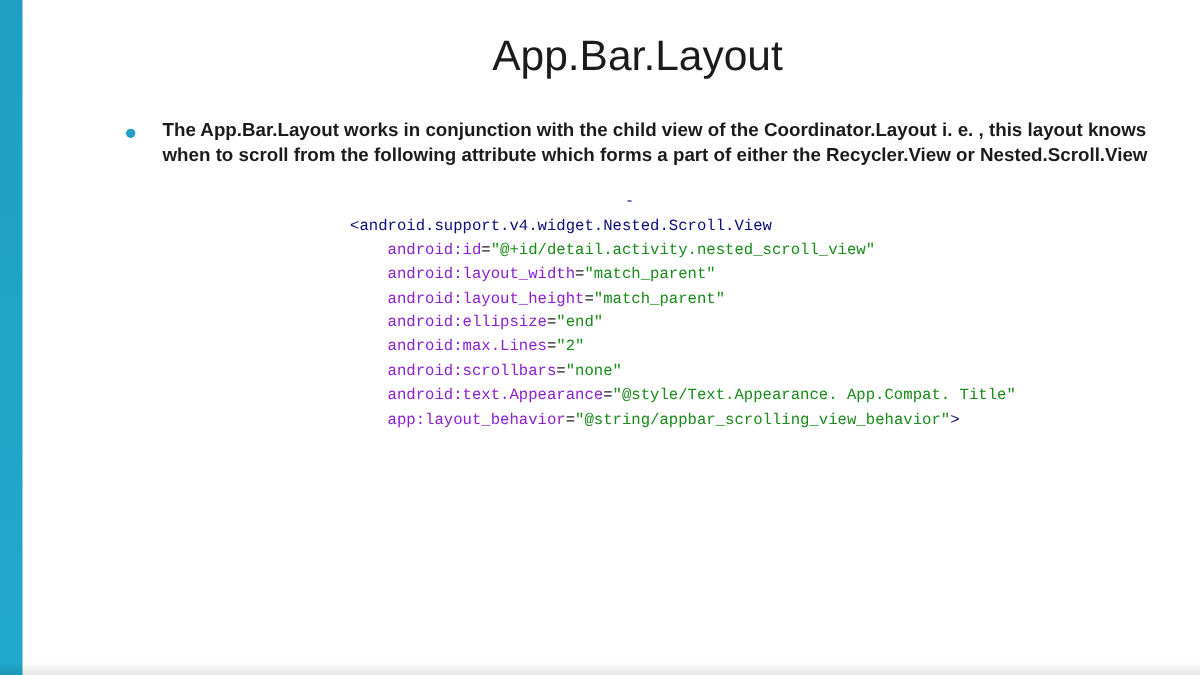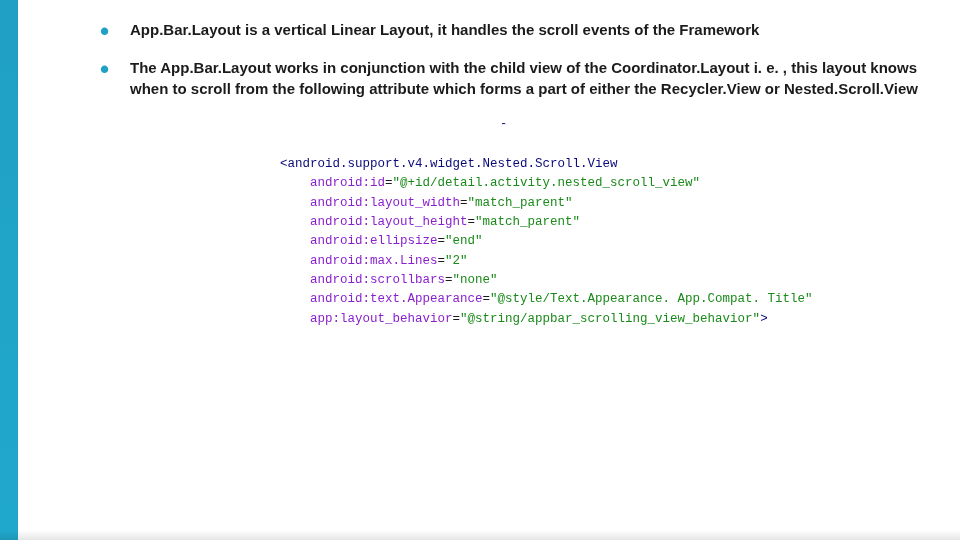--- a/index.html
+++ b/index.html
@@ -41,21 +41,21 @@
   ul.bullets > li::before {
     content: "•";
     position: absolute;
     left: 0;
     top: -6px;
     font-size: 26px;
     color: #1fa0c4;
     font-weight: 700;
   }
   .code-block {
-    margin: 24px 0 0 180px;
+    margin: 4px 0 0 180px;
     font-family: Consolas, "Courier New", monospace;
     font-size: 12.5px;
     line-height: 1.55;
     color: #1b1b1b;
     white-space: pre;
   }
   .c-tag  { color: #0a0a7a; }   
   .c-attr { color: #8a1fcf; }   
   .c-val  { color: #1a8a1a; }   
   .c-pun  { color: #1b1b1b; }
@@ -74,23 +74,23 @@
     background: linear-gradient(180deg, rgba(0,0,0,0) 0%, rgba(0,0,0,0.10) 100%);
   }
 </style>
 </head>
 <body>
 
 <div class="accent-stripe"></div>
 
 <div class="slide">
 
+  <h1 class="title">App.Bar.Layout</h1>
 
   <ul class="bullets">
-    <li>App.Bar.Layout is a vertical Linear Layout, it handles the scroll events of the Framework</li>
     <li>The App.Bar.Layout works in conjunction with the child view of the Coordinator.Layout  i. e. , this layout knows when to scroll from the following attribute which forms a part of either the Recycler.View or  Nested.Scroll.View</li>
   </ul>
 
   <span class="stray-dash">-</span>
 
   <div class="code-block"><span class="c-tag">&lt;android.support.v4.widget.Nested.Scroll.View</span>
     <span class="c-attr">android:id</span><span class="c-pun">=</span><span class="c-val">"@+id/detail.activity.nested_scroll_view"</span>
     <span class="c-attr">android:layout_width</span><span class="c-pun">=</span><span class="c-val">"match_parent"</span>
     <span class="c-attr">android:layout_height</span><span class="c-pun">=</span><span class="c-val">"match_parent"</span>
     <span class="c-attr">android:ellipsize</span><span class="c-pun">=</span><span class="c-val">"end"</span>

